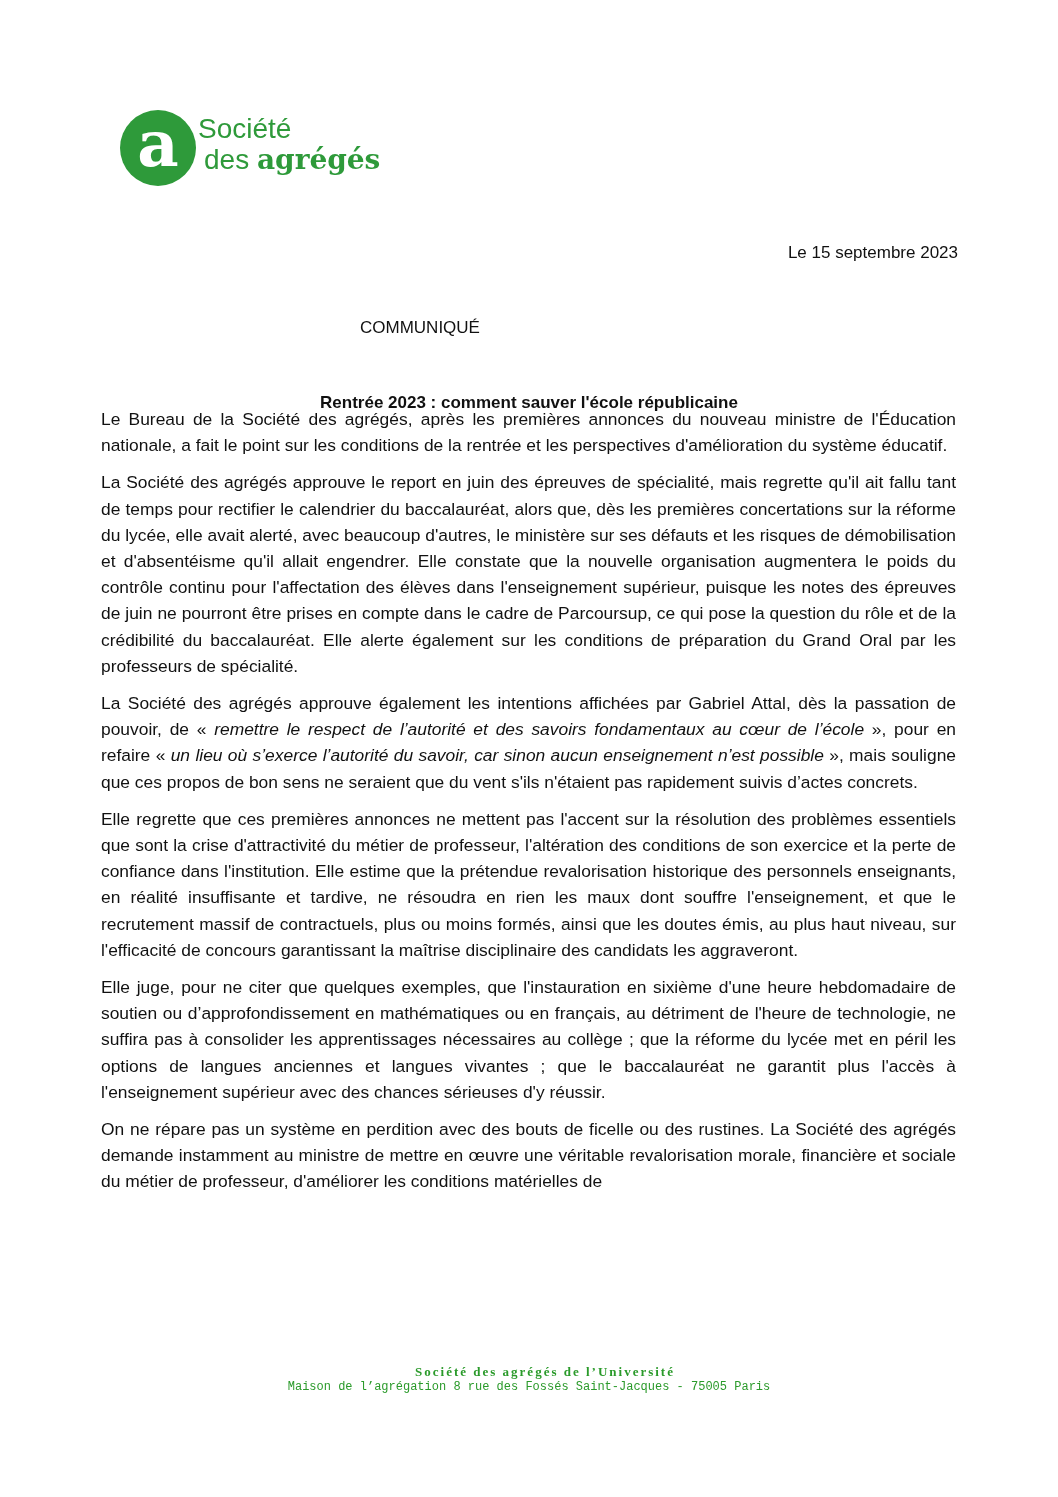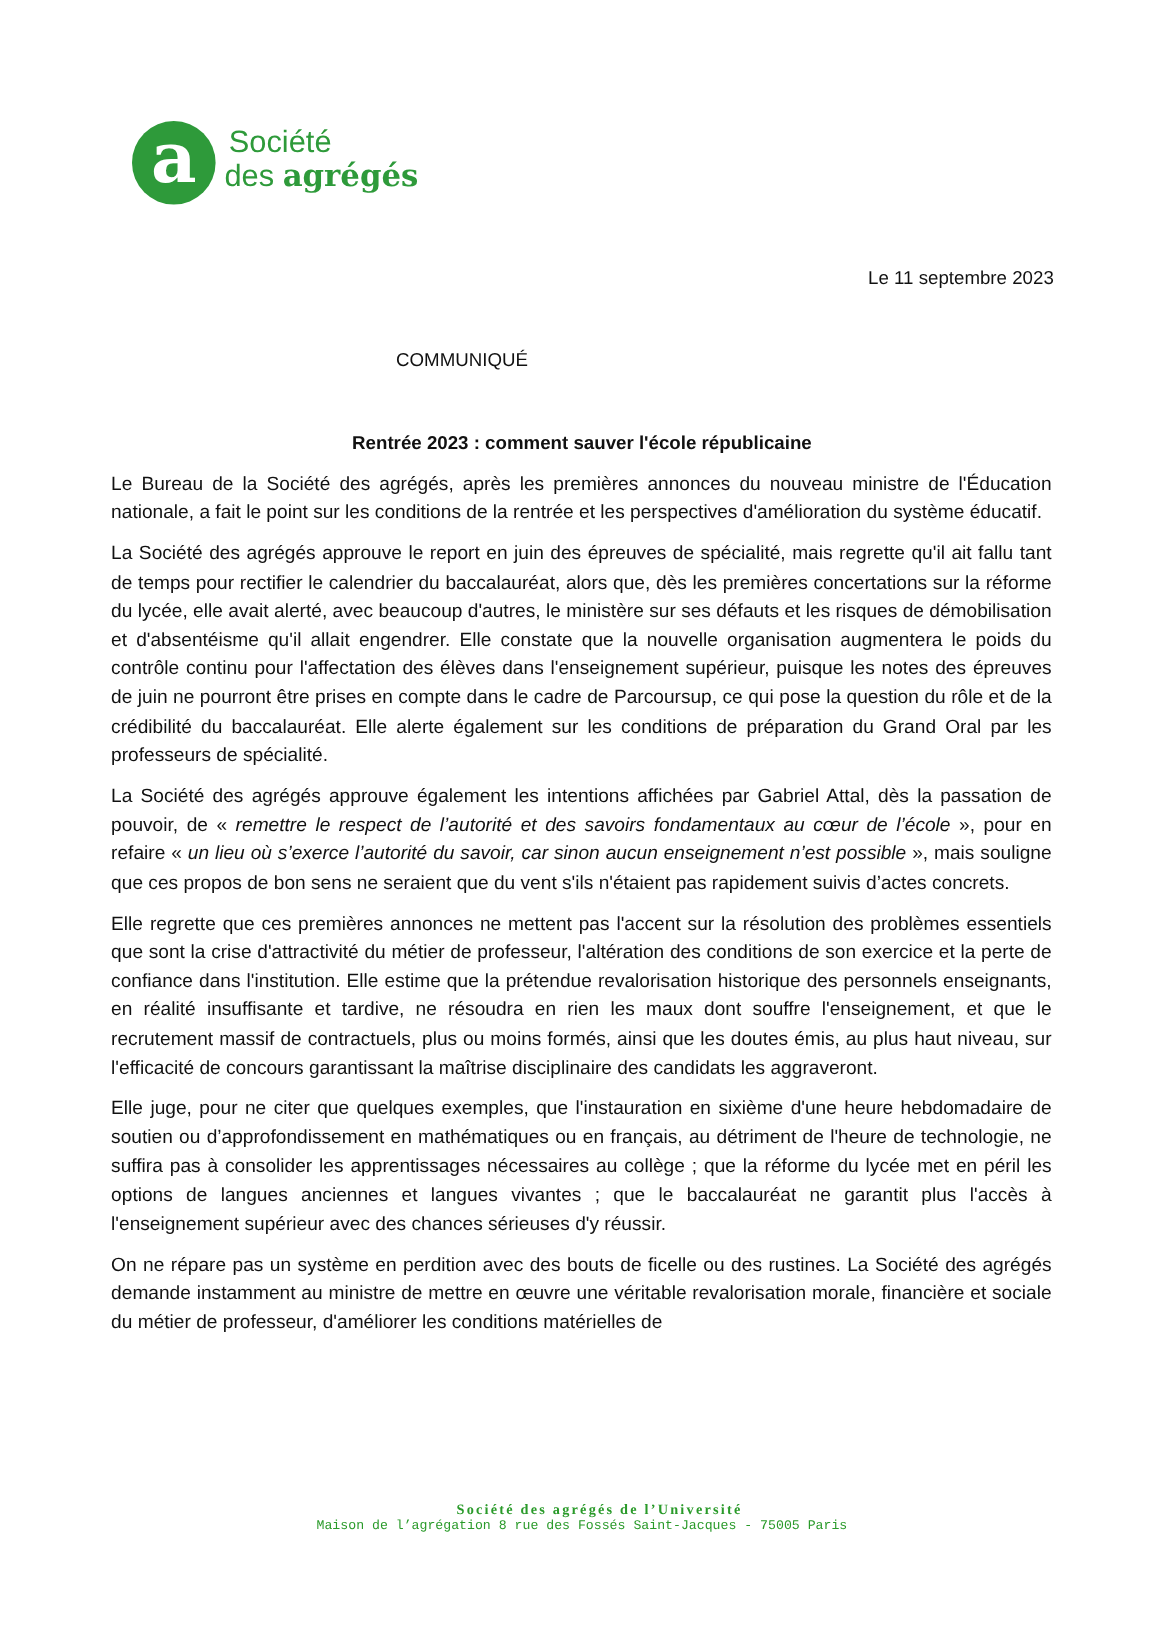--- a/index.html
+++ b/index.html
@@ -1,43 +1,43 @@
 <!DOCTYPE html>
 <html><head>
 <meta charset="utf-8">
 <style>
   html,body{margin:0;padding:0;background:#fff;}
   body{width:1058px;height:1497px;position:relative;overflow:hidden;font-family:"Liberation Sans",sans-serif;color:#111;}
   .logo{position:absolute;left:120px;top:110px;width:280px;height:80px;}
   .logo-circle{position:absolute;left:0;top:0;width:76px;height:76px;border-radius:50%;background:#2e9a3a;}
   .logo-a{position:absolute;left:8px;top:-4px;width:60px;text-align:center;font-family:"DejaVu Serif",serif;font-size:64px;font-weight:bold;color:#fff;line-height:76px;}
-  .logo-line1{position:absolute;left:88px;top:4px;font-size:28px;color:#2e9a3a;line-height:30px;}
+  .logo-line1{position:absolute;left:78px;top:4px;font-size:28px;color:#2e9a3a;line-height:30px;}
   .logo-line2{position:absolute;left:84px;top:30px;font-size:28px;color:#2e9a3a;line-height:40px;white-space:nowrap;}
   .logo-line2 .big{font-family:"DejaVu Serif",serif;font-size:28px;font-weight:bold;text-align:right;}
   .date{position:absolute;right:100px;top:243px;font-size:17px;}
   .comm{position:absolute;left:0;width:840px;top:318px;text-align:center;font-size:17px;}
   .title{position:absolute;left:0;width:1058px;top:393px;text-align:center;font-size:17px;font-weight:bold;}
-  .body{position:absolute;left:101px;width:855px;top:426px;font-size:17.4px;line-height:26.2px;text-align:justify;}
+  .body{position:absolute;left:101px;width:855px;top:406px;font-size:17.4px;line-height:26.2px;text-align:justify;}
   .body p{margin:0 0 11px 0;}
   .body i{font-style:italic;}
   .footer{position:absolute;left:0;width:1058px;top:1364px;text-align:center;color:#2a9a2a;font-family:"Liberation Serif",serif;}
   .f1{font-size:13px;font-weight:bold;letter-spacing:2px;margin-left:32px;}
   .f2{font-size:12px;font-family:Liberation Mono, monospace;}
 </style>
 </head>
 <body>
 
 <div class="logo">
   <div class="logo-circle"></div>
   <div class="logo-a">a</div>
   <div class="logo-line1">Société</div>
   <div class="logo-line2"><span>des</span><span> </span><span class="big">agrégés</span></div>
 </div>
 
-<div class="date">Le 11 septembre 2023</div>
+<div class="date">Le 15 septembre 2023</div>
 <div class="comm">COMMUNIQUÉ</div>
 <div class="title">Rentrée 2023 : comment sauver l'école républicaine</div>
 
 <div class="body">
   <p>Le Bureau de la Société des agrégés, après les premières annonces du nouveau ministre de l'Éducation nationale, a fait le point sur les conditions de la rentrée et les perspectives d'amélioration du système éducatif.</p>
   <p>La Société des agrégés approuve le report en juin des épreuves de spécialité, mais regrette qu'il ait fallu tant de temps pour rectifier le calendrier du baccalauréat, alors que, dès les premières concertations sur la réforme du lycée, elle avait alerté, avec beaucoup d'autres, le ministère sur ses défauts et les risques de démobilisation et d'absentéisme qu'il allait engendrer. Elle constate que la nouvelle organisation augmentera le poids du contrôle continu pour l'affectation des élèves dans l'enseignement supérieur, puisque les notes des épreuves de juin ne pourront être prises en compte dans le cadre de Parcoursup, ce qui pose la question du rôle et de la crédibilité du baccalauréat. Elle alerte également sur les conditions de préparation du Grand Oral par les professeurs de spécialité.</p>
   <p><span>La Société des agrégés approuve également les intentions affichées par Gabriel Attal, dès la passation de pouvoir, de « </span><i>remettre le respect de l’autorité et des savoirs fondamentaux au cœur de l’école</i><span> », pour en refaire « </span><i>un lieu où s’exerce l’autorité du savoir, car sinon aucun enseignement n’est possible</i><span> », mais souligne que ces propos de bon sens ne seraient que du vent s'ils n'étaient pas rapidement suivis d’actes concrets.</span></p>
   <p>Elle regrette que ces premières annonces ne mettent pas l'accent sur la résolution des problèmes essentiels que sont la crise d'attractivité du métier de professeur, l'altération des conditions de son exercice et la perte de confiance dans l'institution. Elle estime que la prétendue revalorisation historique des personnels enseignants, en réalité insuffisante et tardive, ne résoudra en rien les maux dont souffre l'enseignement, et que le recrutement massif de contractuels, plus ou moins formés, ainsi que les doutes émis, au plus haut niveau, sur l'efficacité de concours garantissant la maîtrise disciplinaire des candidats les aggraveront.</p>
   <p>Elle juge, pour ne citer que quelques exemples, que l'instauration en sixième d'une heure hebdomadaire de soutien ou d’approfondissement en mathématiques ou en français, au détriment de l'heure de technologie, ne suffira pas à consolider les apprentissages nécessaires au collège ; que la réforme du lycée met en péril les options de langues anciennes et langues vivantes ; que le baccalauréat ne garantit plus l'accès à l'enseignement supérieur avec des chances sérieuses d'y réussir.</p>
   <p>On ne répare pas un système en perdition avec des bouts de ficelle ou des rustines. La Société des agrégés demande instamment au ministre de mettre en œuvre une véritable revalorisation morale, financière et sociale du métier de professeur, d'améliorer les conditions matérielles de</p>

